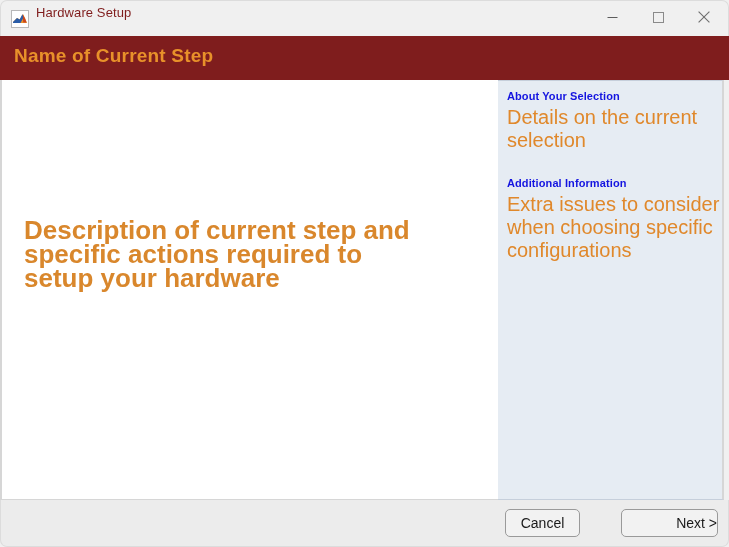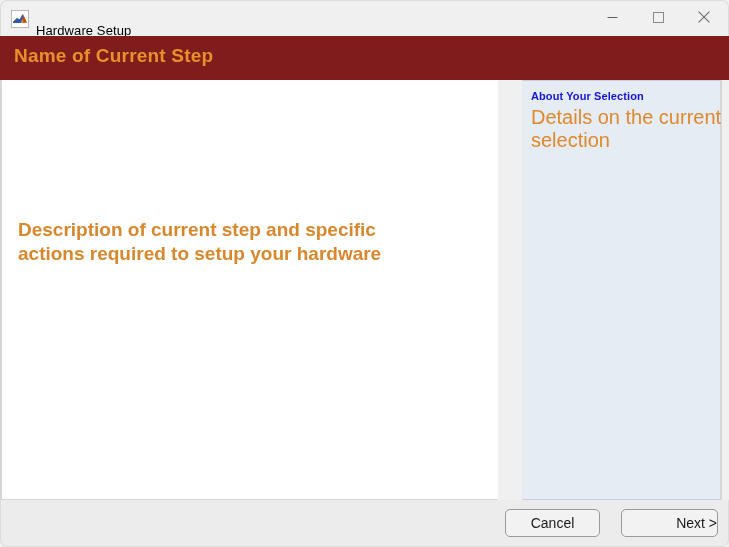--- a/index.html
+++ b/index.html
@@ -43,23 +43,23 @@
     left: 10px; top: 9px;
     width: 18px; height: 18px;
     background: #f6f6f6;
     border: 1px solid #b8b8b8;
     box-sizing: border-box;
     overflow: hidden;
   }
   .app-icon svg { display: block; }
   .title-text {
     position: absolute;
-    left: 35px; top: 21px;
+    left: 35px; top: 3px;
     font-size: 13px;
-    color: #000000;
+    color: #7f1d1d;
     letter-spacing: 0.1px;
     line-height: 18px;
     white-space: nowrap;
   }
 
   .winbtn {
     position: absolute;
     top: 0;
     width: 46px;
     height: 32px;
@@ -106,33 +106,33 @@
     left: 0; top: 0;
     width: 498px;
     height: 420px;
     background: #ffffff;
     border-left: 2px solid #d6d6d6;
     border-bottom: 1px solid #d6d6d6;
     box-sizing: border-box;
   }
   .left-desc {
     position: absolute;
-    left: 16px;
+    left: 22px;
     top: 138px;
     width: 400px;
-    font-size: 19px;
+    font-size: 26px;
     font-weight: bold;
     color: #d9872c;
     line-height: 24px;
   }
 
   .right-pane {
     position: absolute;
-    left: 522px; top: 0;
-    width: 200px;
+    left: 498px; top: 0;
+    width: 226px;
     height: 420px;
     background: #e6ecf3;
     border-top: 1px solid #c6cfdb;
     border-right: 2px solid #d6d6d6;
     border-bottom: 1px solid #c6cfdb;
     box-sizing: border-box;
   }
   .help-section { position: absolute; left: 9px; width: 216px; }
   #help-section-0 { top: 8px; }
   #help-section-1 { top: 95px; }
@@ -174,21 +174,21 @@
     border-radius: 5px;
     font-family: "Liberation Sans", sans-serif;
     font-size: 14px;
     color: #1a1a1a;
     padding: 0;
     box-sizing: border-box;
     line-height: 26px;
     text-align: center;
     cursor: default;
   }
-  #cancel-button { left: 504px; width: 95px; }
+  #cancel-button { left: 504px; width: 75px; }
   #next-button   { left: 620px; width: 97px; text-align: right; }
 </style>
 </head>
 <body>
 
 <div class="window">
 
   <div class="titlebar">
 
     <span class="app-icon">
@@ -228,20 +228,24 @@
 
     <div class="left-pane">
       <div class="left-desc">Description of current step and specific actions required to setup your hardware</div>
     </div>
 
     <div class="right-pane">
       <div class="help-section" id="help-section-0">
         <p class="help-kicker">About Your Selection</p>
         <p class="help-heading">Details on the current selection</p>
       </div>
+      <div class="help-section" id="help-section-1">
+        <p class="help-kicker">Additional Information</p>
+        <p class="help-heading">Extra issues to consider when choosing specific configurations</p>
+      </div>
     </div>
 
   </div>
 
   <div class="footer">
     <button class="footer-btn" id="cancel-button">Cancel</button>
     <button class="footer-btn" id="next-button">Next &gt;</button>
   </div>
 
 </div>

